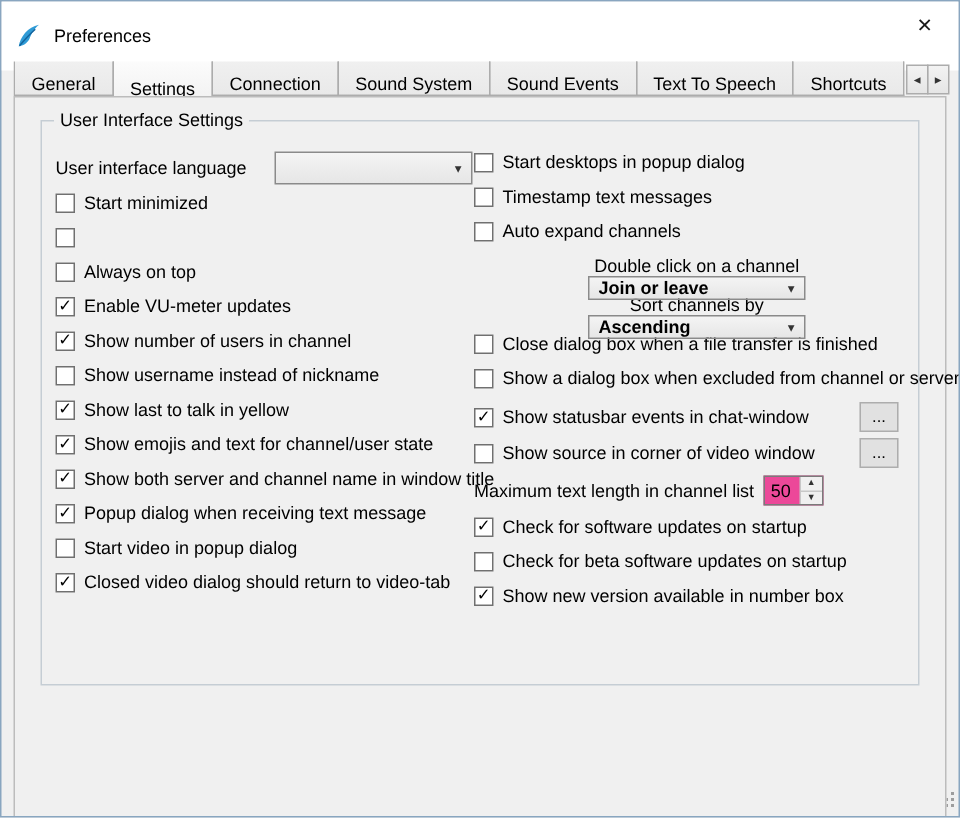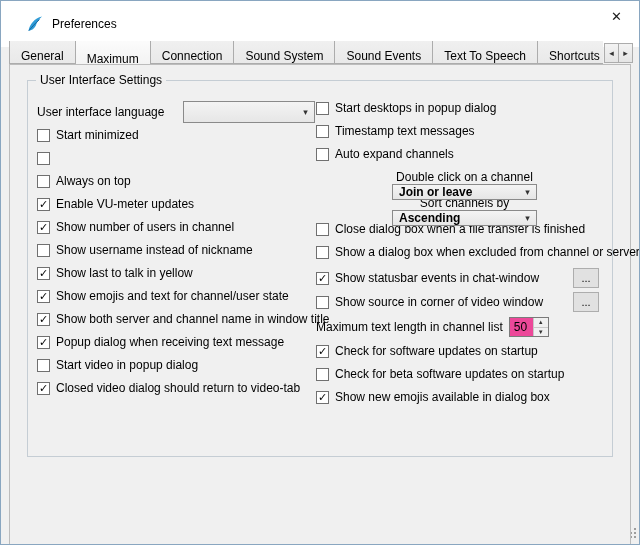--- a/index.html
+++ b/index.html
@@ -14,21 +14,21 @@
     position: absolute; inset: 0;
     width: 640px; height: 545px;
     background: #f0f0f0;
     border: 1px solid #89a6c0;
     overflow: hidden;
   }
   
   .titlebar {
     position: absolute; top: 0; left: 0; right: 0; height: 46px;
     background: #ffffff;
-    display: flex; align-items: center; padding-left: 16px;
+    display: flex; align-items: center;
   }
   .app-icon { margin-left: 9px; width: 18px; height: 18px; display: flex; }
   .title-text { margin-left: 8px; font-size: 12px; }
   .close-btn {
     position: absolute; right: 0; top: 0; width: 45px; height: 30px;
     display: flex; align-items: center; justify-content: center;
     font-size: 13px; color: #1a1a1a; cursor: default;
   }
   
   .tab-bar {
@@ -165,21 +165,21 @@
         <path d="M2.5 16 C3.5 9.5, 8.5 3, 16 1.5 C12 4.8, 10.8 8, 9.6 11 C7.8 14.2, 5.5 15.3, 2.5 16 Z" fill="#2f9bd6"></path>
         <path d="M3 15.5 C6 12 9 8.5 13.5 4.5" stroke="#13639c" stroke-width="1" fill="none"></path>
       </svg>
     </span>
     <span class="title-text">Preferences</span>
     <span class="close-btn">✕</span>
   </div>
 
   <div class="tab-bar">
       <div class="tab">General</div>
-      <div class="tab active">Maximum</div>
+      <div class="tab active">Settings</div>
       <div class="tab">Connection</div>
       <div class="tab">Sound System</div>
       <div class="tab">Sound Events</div>
       <div class="tab">Text To Speech</div>
       <div class="tab">Shortcuts</div>
       <div class="tab">Video</div>
     </div>
   <div class="tab-scroll">
     <div class="tsbtn">◂</div>
     <div class="tsbtn">▸</div>
@@ -322,21 +322,21 @@
             <label class="cb">
               <span class="cbbox">✓</span>
               <span class="cbtxt">Check for software updates on startup</span>
             </label>
             <label class="cb">
               <span class="cbbox"></span>
               <span class="cbtxt">Check for beta software updates on startup</span>
             </label>
             <label class="cb">
               <span class="cbbox">✓</span>
-              <span class="cbtxt">Show new emojis available in dialog box</span>
+              <span class="cbtxt">Show new version available in number box</span>
             </label>
           </div>
       </div>
     </div>
   </div>
 
   <div class="button-row">
     <button class="btn default"><u>O</u>k</button>
     <button class="btn"><u>C</u>ancel</button>
   </div>

